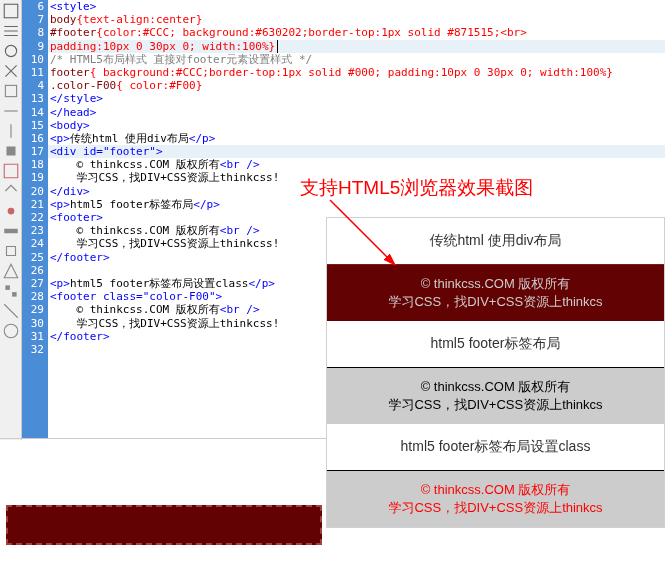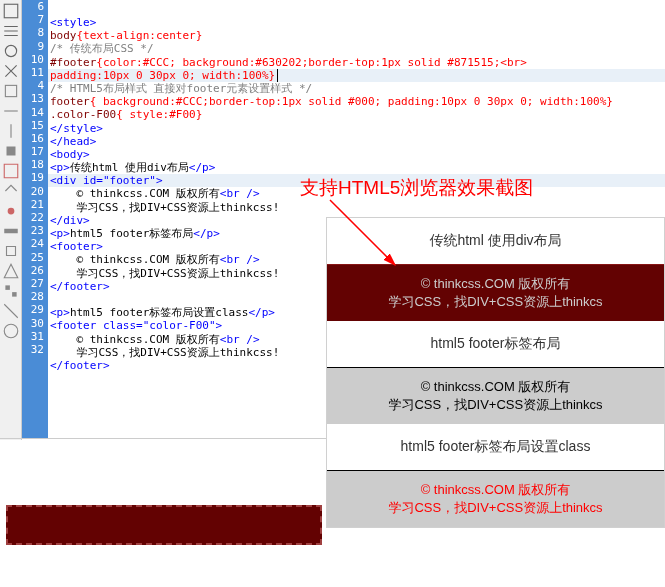--- a/index.html
+++ b/index.html
@@ -5,21 +5,21 @@
 * { margin: 0; padding: 0; box-sizing: border-box; }
 body { font-family: "Microsoft YaHei", sans-serif; font-size: 12px; background: #fff; width: 665px; height: 587px; position: relative; overflow: hidden; }
 
 .editor-area { position: absolute; left: 0; top: 0; width: 665px; height: 440px; background: #fff; }
 .toolbar { position: absolute; left: 0; top: 0; width: 22px; height: 440px; background: #f0f0f0; border-right: 1px solid #ccc; }
 .toolbar-icon { width: 18px; height: 18px; margin: 2px auto; display: block; }
 
 .gutter { position: absolute; left: 22px; top: 0; width: 26px; height: 438px; background: #4a8cd6; }
 .line-num { height: 13.2px; color: #fff; font-family: Consolas, monospace; font-size: 11px; text-align: right; padding-right: 4px; line-height: 13.2px; }
 
-.code-area { position: absolute; left: 48px; top: 16px; width: 617px; height: 438px; background: #fff; font-family: Consolas, monospace; font-size: 11px; line-height: 13.2px; }
+.code-area { position: absolute; left: 48px; top: 0; width: 617px; height: 438px; background: #fff; font-family: Consolas, monospace; font-size: 11px; line-height: 13.2px; }
 .code-line { height: 13.2px; white-space: nowrap; padding-left: 2px; }
 .code-line.hl { background: #e8f0f8; }
 .c-tag { color: #0000ff; }
 .c-sel { color: #800000; }
 .c-prop { color: #ff0000; }
 .c-cmt { color: #808080; }
 .c-txt { color: #000; }
 
 .annotation { position: absolute; left: 300px; top: 175px; color: #ff0000; font-size: 19px; z-index: 10; }
 .arrow-svg { position: absolute; left: 300px; top: 195px; z-index: 10; }
@@ -119,26 +119,25 @@
       <div class="line-num">28</div>
       <div class="line-num">29</div>
       <div class="line-num">30</div>
       <div class="line-num">31</div>
       <div class="line-num">32</div>
     </div>
 
   <div class="code-area">
     <div class="code-line"><span class="c-tag">&lt;style&gt;</span></div>
     <div class="code-line"><span class="c-sel">body</span><span class="c-prop">{text-align:center}</span></div>
-    <div class="code-line"><span class="c-cmt">/* 传统布局CSS */</span></div>
     <div class="code-line"><span class="c-sel">#footer</span><span class="c-prop">{color:#CCC; background:#630202;border-top:1px solid #871515;&lt;br&gt;</span></div>
     <div class="code-line hl"><span class="c-prop"> padding:10px 0 30px 0; width:100%}</span><span style="border-left:1px solid #000;margin-left:2px;"> </span></div>
     <div class="code-line"><span class="c-cmt">/* HTML5布局样式 直接对footer元素设置样式 */</span></div>
     <div class="code-line"><span class="c-sel">footer</span><span class="c-prop">{ background:#CCC;border-top:1px solid #000; padding:10px 0 30px 0; width:100%}</span></div>
-    <div class="code-line"><span class="c-sel">.color-F00</span><span class="c-prop">{ style:#F00}</span></div>
+    <div class="code-line"><span class="c-sel">.color-F00</span><span class="c-prop">{ color:#F00}</span></div>
     <div class="code-line"><span class="c-tag">&lt;/style&gt;</span></div>
     <div class="code-line"><span class="c-tag">&lt;/head&gt;</span></div>
     <div class="code-line"><span class="c-tag">&lt;body&gt;</span></div>
     <div class="code-line"><span class="c-tag">&lt;p&gt;</span><span class="c-txt">传统html 使用div布局</span><span class="c-tag">&lt;/p&gt;</span></div>
     <div class="code-line hl"><span class="c-tag">&lt;div id="footer"&gt;</span></div>
     <div class="code-line">&nbsp;&nbsp;&nbsp;&nbsp;<span class="c-txt">© thinkcss.COM 版权所有</span><span class="c-tag">&lt;br /&gt;</span></div>
     <div class="code-line">&nbsp;&nbsp;&nbsp;&nbsp;<span class="c-txt">学习CSS，找DIV+CSS资源上thinkcss!</span></div>
     <div class="code-line"><span class="c-tag">&lt;/div&gt;</span></div>
     <div class="code-line"><span class="c-tag">&lt;p&gt;</span><span class="c-txt">html5 footer标签布局</span><span class="c-tag">&lt;/p&gt;</span></div>
     <div class="code-line"><span class="c-tag">&lt;footer&gt;</span></div>

